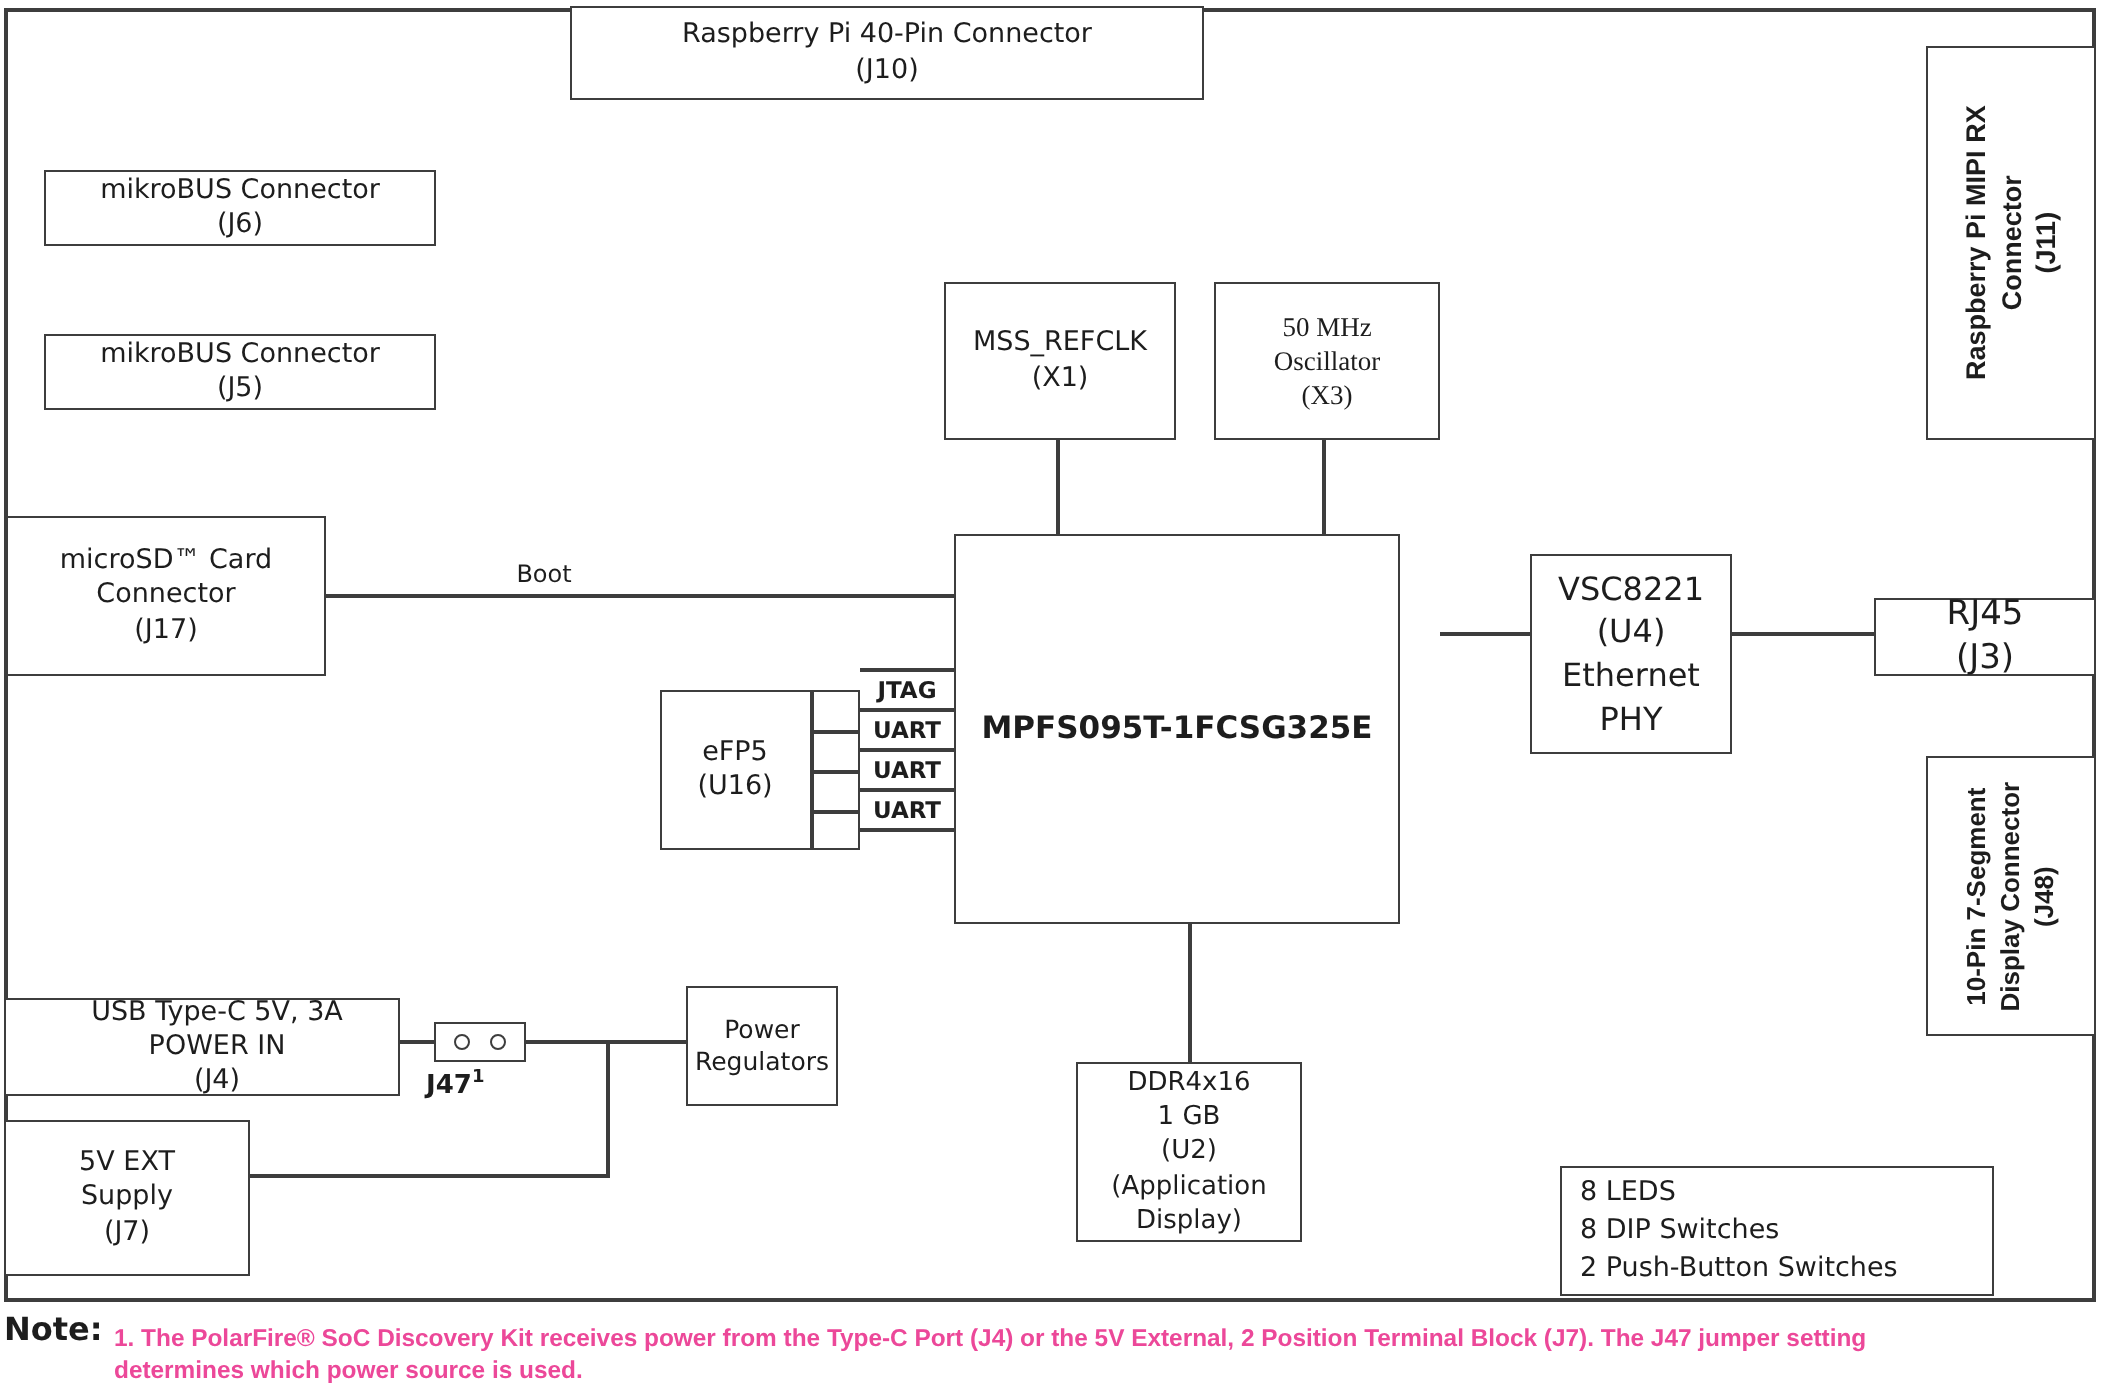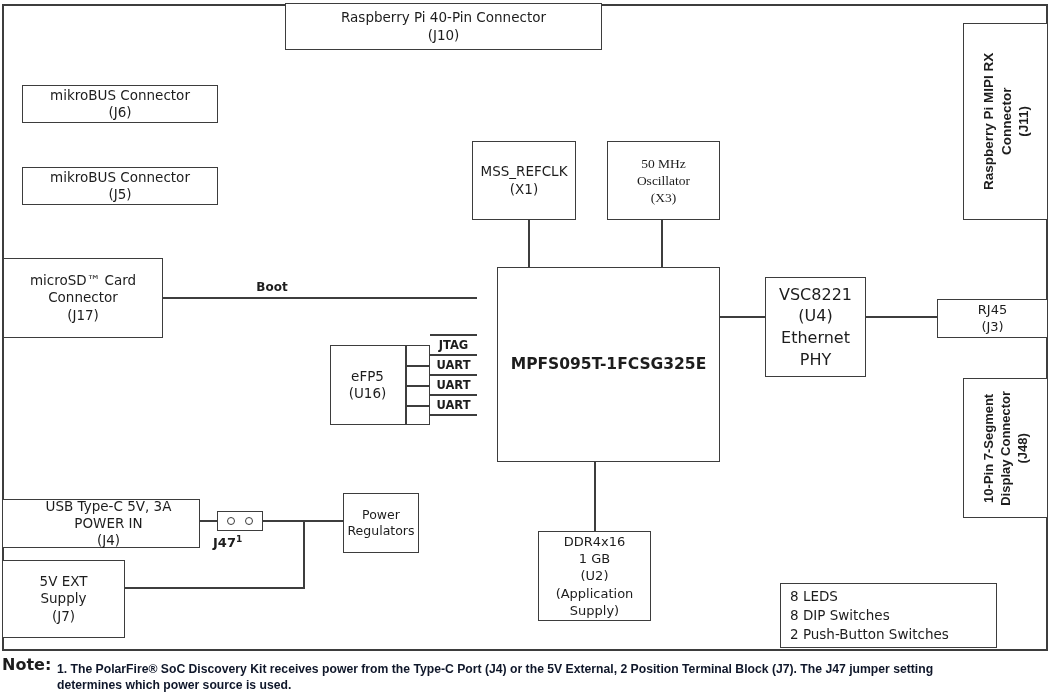--- a/index.html
+++ b/index.html
@@ -22,21 +22,21 @@
     position:absolute; left:430px; width:47px; text-align:center;
     font-weight:bold; font-size:11.5px; line-height:16px;
   }
   .rot {
     transform:rotate(-90deg);
     font-family:"Liberation Sans", sans-serif; font-weight:600;
     text-align:center; line-height:1.3;
   }
   .notetxt {
     position:absolute; font-family:"Liberation Sans", sans-serif;
-    font-weight:700; font-size:12.2px; white-space:nowrap; color:#0f172a;
+    font-weight:700; font-size:12.2px; white-space:nowrap; color:#ec4899;
   }
   .circle {
     width:8px; height:8px; border:1.5px solid var(--line); border-radius:50%;
     background:#fff;
   }
   sup { font-size:9px; }
 </style>
 </head>
 <body>
 
@@ -58,21 +58,21 @@
   <div class="wire" style="left:430px; top:334px; width:47px; height:1.5px;"></div>
   <div class="wire" style="left:430px; top:354px; width:47px; height:1.5px;"></div>
   <div class="wire" style="left:430px; top:374px; width:47px; height:1.5px;"></div>
   <div class="wire" style="left:430px; top:394px; width:47px; height:1.5px;"></div>
   <div class="wire" style="left:430px; top:414px; width:47px; height:1.5px;"></div>
   <div class="ladlbl" style="top:337px;">JTAG</div>
   <div class="ladlbl" style="top:357px;">UART</div>
   <div class="ladlbl" style="top:377px;">UART</div>
   <div class="ladlbl" style="top:397px;">UART</div>
 
-  <div class="lbl" style="left:240px; top:280px; width:64px; text-align:center; font-weight:700; font-size:12px;">Boot</div>
+  <div class="lbl" style="left:240px; top:280px; width:64px; text-align:center; font-weight:400; font-size:12px;">Boot</div>
 
   <div class="box" style="left:285px; top:3px; width:317px; height:47px;">
     <div class="ln">Raspberry Pi 40-Pin Connector</div>
     <div class="ln">(J10)</div>
   </div>
 
   <div class="box" style="left:22px; top:85px; width:196px; height:38px;">
     <div class="ln">mikroBUS Connector</div>
     <div class="ln">(J6)</div>
   </div>
@@ -81,52 +81,52 @@
     <div class="ln">mikroBUS Connector</div>
     <div class="ln">(J5)</div>
   </div>
 
   <div class="box" style="left:3px; top:258px; width:160px; height:80px;">
     <div class="ln">microSD™ Card</div>
     <div class="ln">Connector</div>
     <div class="ln">(J17)</div>
   </div>
 
-  <div class="box" style="left:472px; top:141px; width:104px; height:79px;">
+  <div class="box" style="left:472px; top:141px; width:116px; height:79px;">
     <div class="ln">MSS_REFCLK</div>
     <div class="ln">(X1)</div>
   </div>
 
   <div class="box" style="left:607px; top:141px; width:113px; height:79px;font-family:Liberation Serif, serif;">
     <div class="ln">50 MHz</div>
     <div class="ln">Oscillator</div>
     <div class="ln">(X3)</div>
   </div>
 
-  <div class="box" style="left:477px; top:267px; width:223px; height:195px; font-weight:bold; font-size:15.5px;margin-left:20px;">
+  <div class="box" style="left:477px; top:267px; width:223px; height:195px; font-weight:bold; font-size:15.5px;">
     <div class="ln">MPFS095T-1FCSG325E</div>
   </div>
 
   <div class="box" style="left:330px; top:345px; width:100px; height:80px; padding-right:25px;">
     <div class="ln">eFP5</div>
     <div class="ln">(U16)</div>
   </div>
   <div class="wire" style="left:405px; top:345px; width:1.5px; height:80px;"></div>
   <div class="wire" style="left:405px; top:365px; width:25px; height:1.5px;"></div>
   <div class="wire" style="left:405px; top:385px; width:25px; height:1.5px;"></div>
   <div class="wire" style="left:405px; top:405px; width:25px; height:1.5px;"></div>
 
   <div class="box" style="left:765px; top:277px; width:101px; height:100px; font-size:16px; line-height:1.35;">
     <div class="ln">VSC8221</div>
     <div class="ln">(U4)</div>
     <div class="ln">Ethernet</div>
     <div class="ln">PHY</div>
   </div>
 
-  <div class="box" style="left:937px; top:299px; width:111px; height:39px; font-size:13px;">
+  <div class="box" style="left:937px; top:299px; width:111px; height:39px; font-size:17px;">
     <div class="ln">RJ45</div>
     <div class="ln">(J3)</div>
   </div>
 
   <div class="box" style="left:963px; top:23px; width:85px; height:197px;">
     <div class="rot" style="width:188px; font-size:13.5px;">
       <div class="ln">Raspberry Pi MIPI RX</div>
       <div class="ln">Connector</div>
       <div class="ln">(J11)</div>
     </div>
@@ -161,21 +161,21 @@
     <div class="ln">5V EXT</div>
     <div class="ln">Supply</div>
     <div class="ln">(J7)</div>
   </div>
 
   <div class="box" style="left:538px; top:531px; width:113px; height:90px; font-size:13px; line-height:1.33;">
     <div class="ln">DDR4x16</div>
     <div class="ln">1 GB</div>
     <div class="ln">(U2)</div>
     <div class="ln">(Application</div>
-    <div class="ln">Supply)</div>
+    <div class="ln">Display)</div>
   </div>
 
   <div class="box" style="left:780px; top:583px; width:217px; height:65px; align-items:flex-start; text-align:left; padding-left:9px; line-height:1.42;">
     <div class="ln">8 LEDS</div>
     <div class="ln">8 DIP Switches</div>
     <div class="ln">2 Push-Button Switches</div>
   </div>
 
   <div class="lbl" style="left:2px; top:655px; font-weight:bold; font-size:16px;">Note:</div>
   <div class="notetxt" style="left:57px; top:662px;">1. The PolarFire® SoC Discovery Kit receives power from the Type-C Port (J4) or the 5V External, 2 Position Terminal Block (J7). The J47 jumper setting</div>

